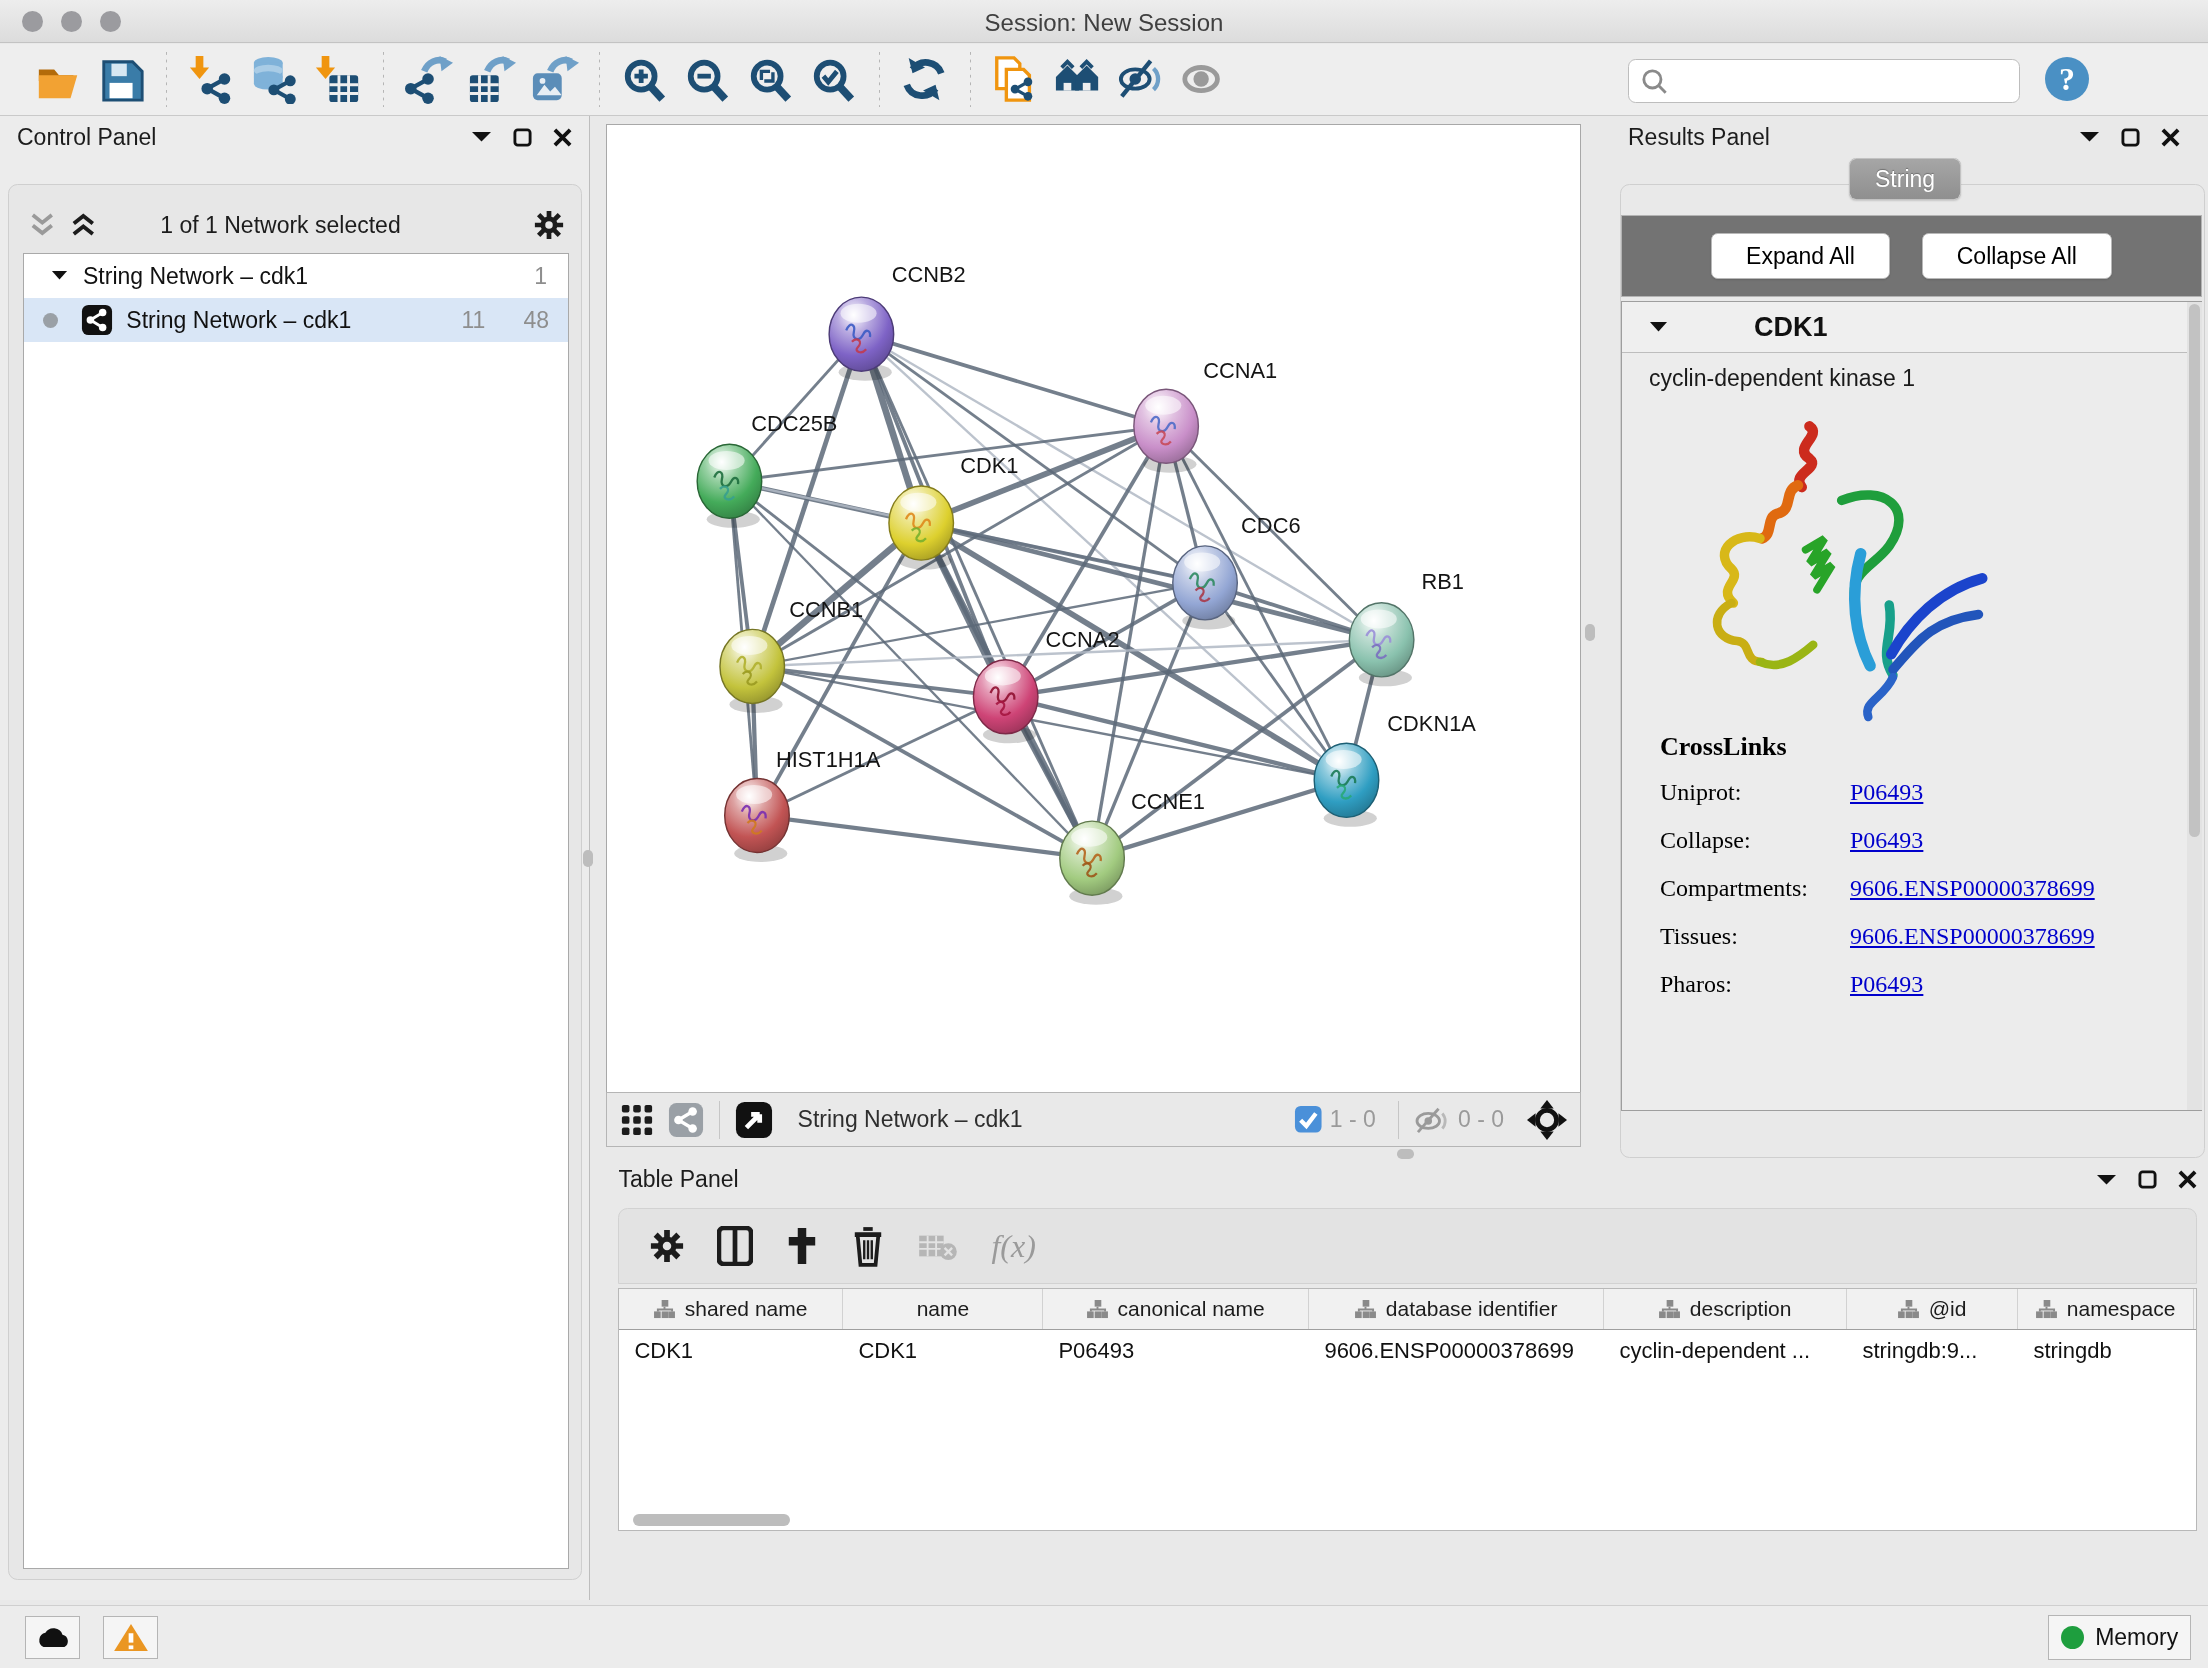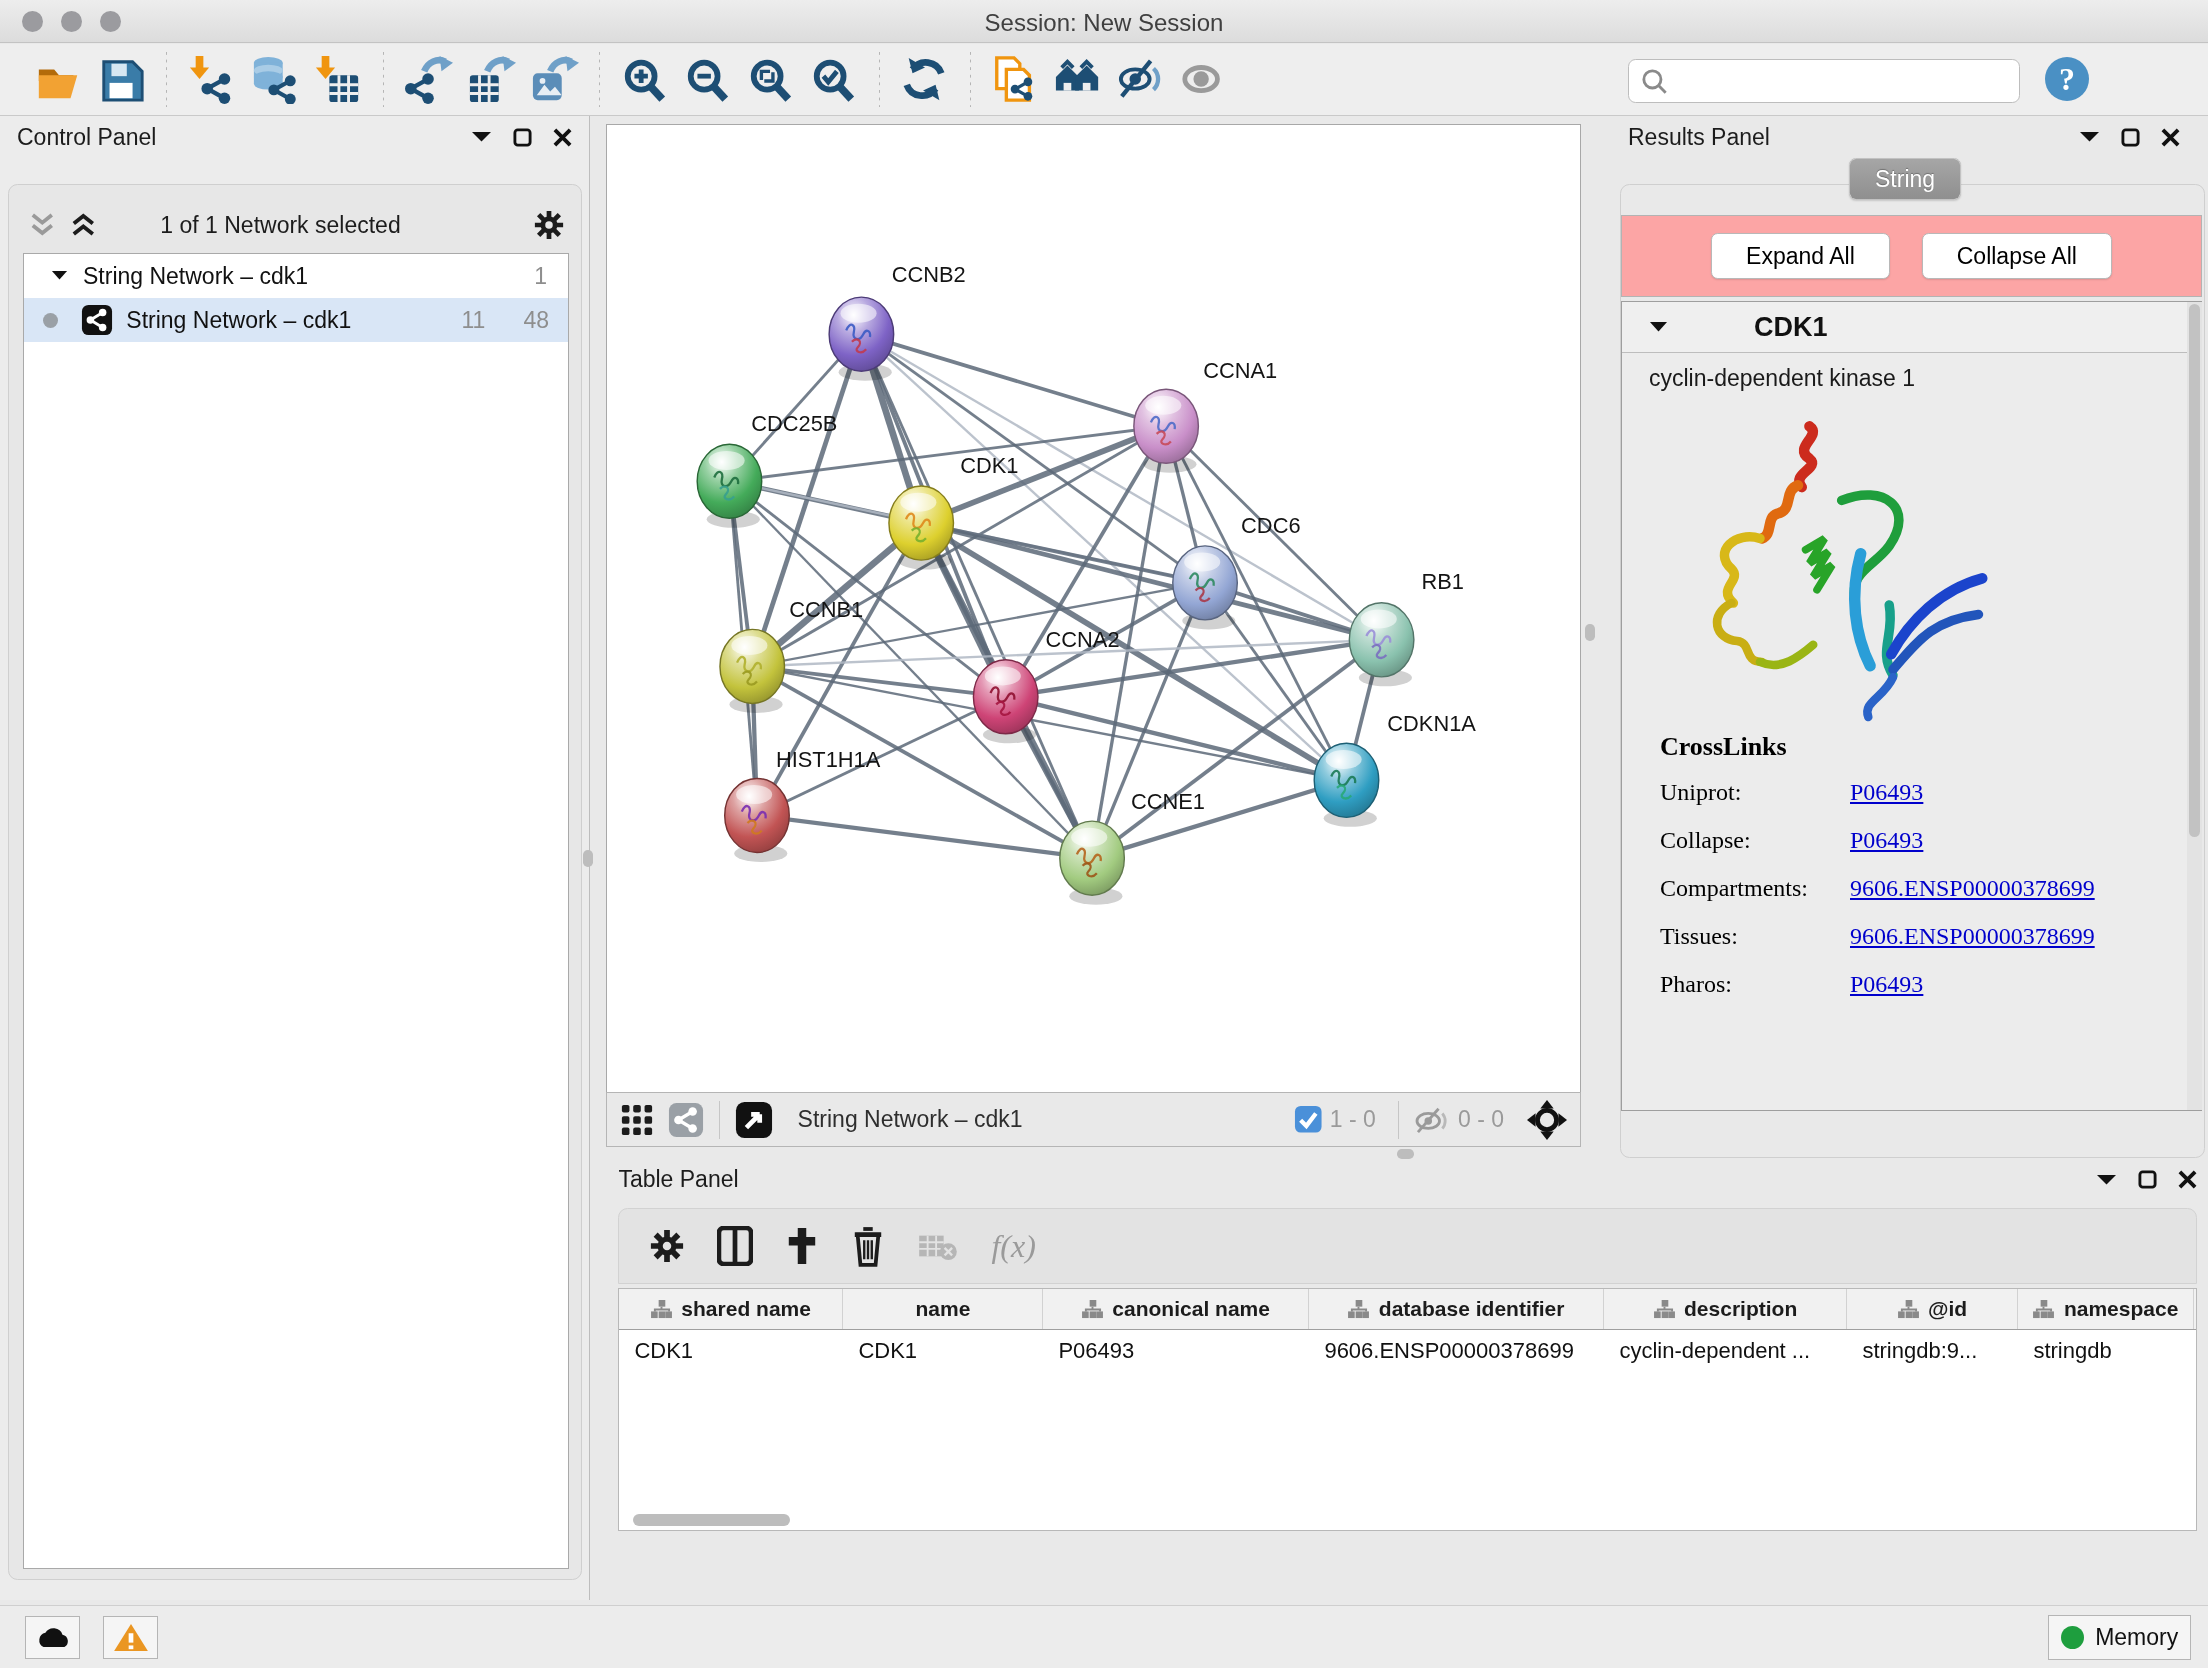--- a/index.html
+++ b/index.html
@@ -58,21 +58,21 @@
     border:1px solid #b5b5b5; display:flex; align-items:center; padding:0 13.3px; }
   #net-footer .ftitle { font-size:23px; color:#2e2e2e; margin-left:25px; }
   .fsep { width:1px; height:38px; background:#c6c6c6; margin:0 15px; }
   .fcount { font-size:23px; color:#9a9a9a; margin:0 7.6px; white-space:nowrap; }
 
   
   #results-panel { left:1590px; top:116px; width:618px; height:1046px; }
   #rp-inner { left:29.5px; top:68px; width:585px; height:974px; background:#e9e9e9;
     border:1px solid #cfcfcf; border-radius:9.5px; }
   #rp-tab { left:259px; top:42px; }
-  #rp-btnbox { left:31px; top:99px; width:581px; height:82px; background:#fca5a5;
+  #rp-btnbox { left:31px; top:99px; width:581px; height:82px; background:#737373;
     border:1px solid #b3b3b3; display:flex; align-items:center; justify-content:center; gap:32px; }
   .rp-btn { font-size:23px; background:#fff; border:1px solid #b8b8b8; border-radius:6.7px;
     padding:8.6px 34px; box-shadow:0 1px 1.9px rgba(0,0,0,.12); }
   #rp-content { left:31px; top:185px; width:581px; height:810px; background:#ececec;
     border:1px solid #9e9e9e; }
   #rp-genehdr { left:0; top:0; width:565px; height:51px; background:#efefef;
     border-bottom:1px solid #bdbdbd; display:flex; align-items:center; }
   #rp-gene { font-size:27px; font-weight:bold; color:#111; margin-left:86px; }
   #rp-desc { left:27px; top:63px; font-size:23px; color:#1a1a1a; }
   #crosslinks { left:38px; top:430px; font-family:"Liberation Serif", serif; }
@@ -84,21 +84,21 @@
 
   
   #table-panel { left:606px; top:1162px; width:1603px; height:443px; }
   #tp-toolbar { left:12.4px; top:46px; width:1579px; height:76px; background:#e3e3e3;
     border:1px solid #d2d2d2; border-radius:9.5px 9.5px 0 0; display:flex; align-items:center;
     gap:32px; padding-left:30px; }
   #data-table { left:12.4px; top:126px; width:1579px; height:243px; background:#fff;
     border:1px solid #b8b8b8; }
   #thead { display:flex; background:#f1f1f1; border-bottom:1px solid #9f9f9f; height:41px; }
   .th { display:flex; align-items:center; justify-content:center; gap:9.5px; font-size:21px;
-    color:#1c1c1c; border-right:1px solid #d2d2d2; overflow:hidden; white-space:nowrap;font-weight:bold; }
+    color:#1c1c1c; border-right:1px solid #d2d2d2; overflow:hidden; white-space:nowrap; }
   .trow { display:flex; height:40px; }
   .td { font-size:22px; color:#111; padding:7.6px 0 0 15px; overflow:hidden; white-space:nowrap; }
   #hscroll { left:27px; top:352px; width:157px; height:12.4px; background:#bdbdbd; border-radius:6.7px; }
   #tp-tabs { left:514px; top:384px; }
 
   
   #statusbar { left:0; top:1605px; width:2208px; height:63px; background:#ececec;
     border-top:1px solid #cfcfcf; }
   .sb-btn { top:9.5px; width:55px; height:43px; background:#f5f5f5; border:1.9px solid #b5b5b5;
     display:flex; align-items:center; justify-content:center; }

